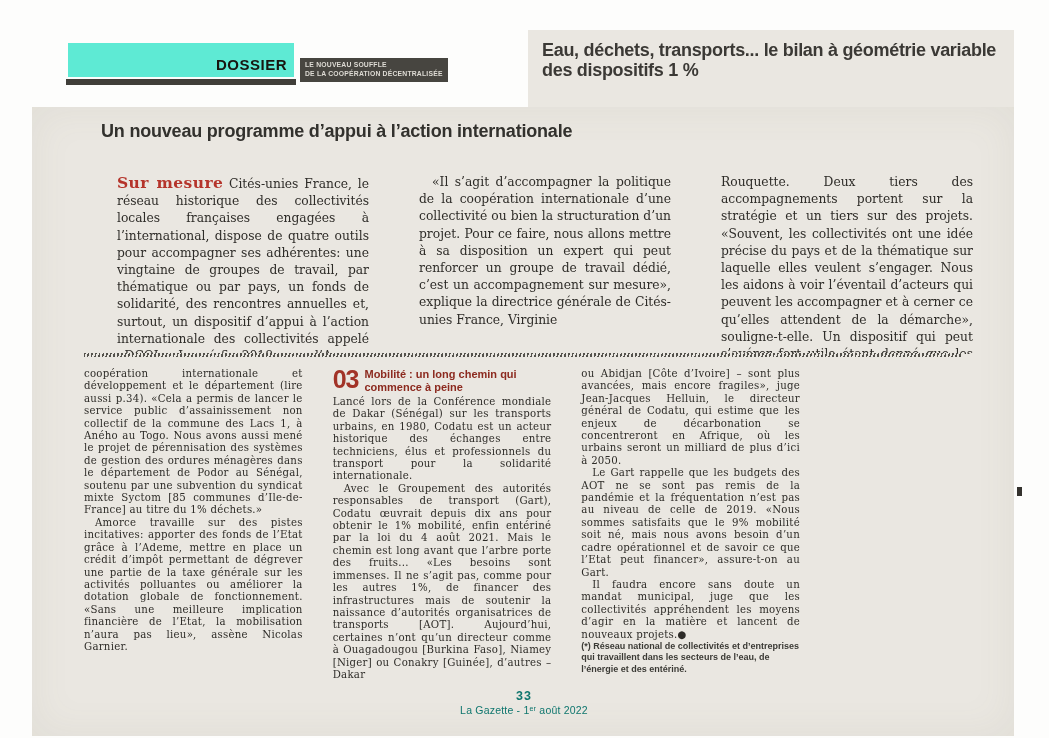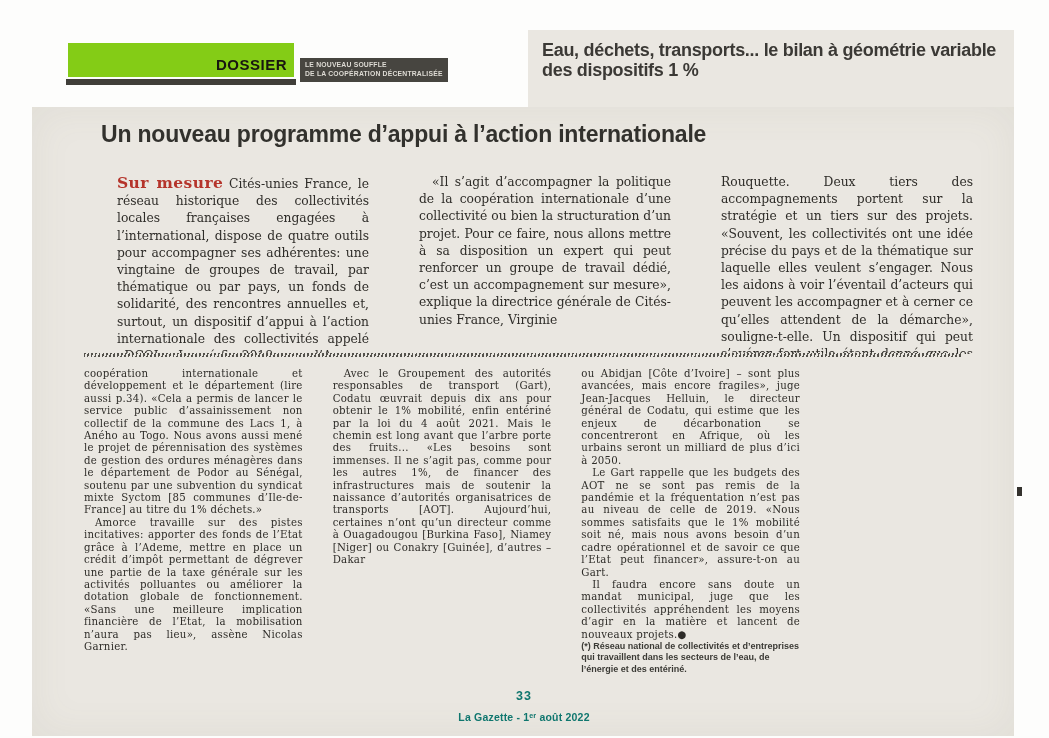--- a/index.html
+++ b/index.html
@@ -19,21 +19,21 @@
     padding:0 7px 4px 0;box-sizing:border-box;}
   .banner-label{font-weight:bold;font-size:15px;letter-spacing:.5px;color:#181610;}
   .banner-underline{position:absolute;left:66px;top:79px;width:230px;height:6px;background:#403e39;}
   .badge{position:absolute;left:300px;top:58px;background:#474540;color:#dedbd4;
     font-size:6.8px;font-weight:bold;line-height:1.3;padding:3px 5px;letter-spacing:.2px;}
 
   .headline{position:absolute;left:542px;top:40px;width:478px;
     font-size:18px;line-height:1.12;font-weight:bold;color:#3b3935;letter-spacing:-.3px;}
 
   .article-title{position:absolute;left:101px;top:121px;width:905px;
-    font-size:23px;font-weight:bold;color:#32312d;letter-spacing:-.2px;}
+    font-size:18px;font-weight:bold;color:#32312d;letter-spacing:-.2px;}
 
   
   .top-cols{position:absolute;left:101px;top:158px;width:888px;height:196px;
     display:grid;grid-template-columns:1fr 1fr 1fr;column-gap:18px;overflow:hidden;
     font-family:"DejaVu Serif", serif;font-size:12.3px;line-height:17.2px;
     color:#2e2c28;text-align:justify;}
   .top-cols p{margin:16px;}
   .top-cols p.indent{text-indent:13px;}
   .lead{font-weight:bold;color:#b5342b;font-size:15.5px;letter-spacing:.4px;}
 
@@ -52,31 +52,31 @@
   .item-number{font-size:25px;line-height:22px;font-weight:bold;color:#a23327;
     margin-right:6px;letter-spacing:-1px;}
   .item-title{font-size:11px;line-height:12.5px;font-weight:bold;color:#8c2a1f;letter-spacing:0;}
   .footnote{margin-top:14px;font-family:"Liberation Sans", sans-serif;
     font-size:9px;line-height:11.5px;font-weight:bold;color:#3b3a35;
     text-align:left;letter-spacing:0;}
 
   
   .footer{position:absolute;left:84px;top:689px;width:880px;text-align:center;color:#0f766e;}
   .footer .pagenum{font-size:12.5px;font-weight:bold;letter-spacing:1px;}
-  .footer .pub{font-size:10.5px;font-weight:bold;margin-top:8px;letter-spacing:.2px;}
+  .footer .pub{font-size:10.5px;font-weight:normal;margin-top:1px;letter-spacing:.2px;}
 
   .scan-mark{position:absolute;left:1017px;top:487px;width:5px;height:9px;background:#34322e;}
 </style>
 </head>
 <body>
 
 <div class="paper paper-topright"></div>
 <div class="paper paper-main"></div>
 
-<div class="banner" style="background:#84cc16;">
+<div class="banner" style="background:#5eead4;">
   <span class="banner-label">DOSSIER</span>
 </div>
 <div class="banner-underline"></div>
 <div class="badge">
   <div>LE NOUVEAU SOUFFLE</div>
   <div>DE LA COOPÉRATION DÉCENTRALISÉE</div>
 </div>
 
 <div class="headline">Eau, déchets, transports... le bilan à géométrie variable des dispositifs 1 %</div>
 
@@ -95,25 +95,30 @@
 </div>
 
 <div class="divider"></div>
 
 <div class="bottom">
   <div>
     <p>coopération internationale et développement et le département (lire aussi p.34). «Cela a permis de lancer le service public d’assainissement non collectif de la commune des Lacs 1, à Aného au Togo. Nous avons aussi mené le projet de pérennisation des systèmes de gestion des ordures ménagères dans le département de Podor au Sénégal, soutenu par une subvention du syndicat mixte Syctom [85 communes d’Ile-de-France] au titre du 1% déchets.»</p>
     <p class="indent">Amorce travaille sur des pistes incitatives: apporter des fonds de l’Etat grâce à l’Ademe, mettre en place un crédit d’impôt permettant de dégrever une partie de la taxe générale sur les activités polluantes ou améliorer la dotation globale de fonctionnement. «Sans une meilleure implication financière de l’Etat, la mobilisation n’aura pas lieu», assène Nicolas Garnier.</p>
   </div>
   <div>
+    <div class="item-head">
+      <span class="item-number">03</span>
+      <span class="item-title">Mobilité : un long chemin qui commence à peine</span>
+    </div>
+    <p>Lancé lors de la Conférence mondiale de Dakar (Sénégal) sur les transports urbains, en 1980, Codatu est un acteur historique des échanges entre techniciens, élus et professionnels du transport pour la solidarité internationale.</p>
     <p class="indent">Avec le Groupement des autorités responsables de transport (Gart), Codatu œuvrait depuis dix ans pour obtenir le 1% mobilité, enfin entériné par la loi du 4 août 2021. Mais le chemin est long avant que l’arbre porte des fruits... «Les besoins sont immenses. Il ne s’agit pas, comme pour les autres 1%, de financer des infrastructures mais de soutenir la naissance d’autorités organisatrices de transports [AOT]. Aujourd’hui, certaines n’ont qu’un directeur comme à Ouagadougou [Burkina Faso], Niamey [Niger] ou Conakry [Guinée], d’autres – Dakar</p>
   </div>
   <div>
     <p>ou Abidjan [Côte d’Ivoire] – sont plus avancées, mais encore fragiles», juge Jean-Jacques Helluin, le directeur général de Codatu, qui estime que les enjeux de décarbonation se concentreront en Afrique, où les urbains seront un milliard de plus d’ici à 2050.</p>
-    <p class="indent">Le Gart rappelle que les budgets des AOT ne se sont pas remis de la pandémie et la fréquentation n’est pas au niveau de celle de 2019. «Nous sommes satisfaits que le 1% mobilité soit né, mais nous avons besoin d’un cadre opérationnel et de savoir ce que l’Etat peut financer», assure-t-on au Gart.</p>
+    <p class="indent">Le Gart rappelle que les budgets des AOT ne se sont pas remis de la pandémie et la fréquentation n’est pas au niveau de celle de 2019. «Nous sommes satisfaits que le 9% mobilité soit né, mais nous avons besoin d’un cadre opérationnel et de savoir ce que l’Etat peut financer», assure-t-on au Gart.</p>
     <p class="indent">Il faudra encore sans doute un mandat municipal, juge que les collectivités appréhendent les moyens d’agir en la matière et lancent de nouveaux projets.●</p>
     <p class="footnote">(*) Réseau national de collectivités et d’entreprises qui travaillent dans les secteurs de l’eau, de l’énergie et des entériné.</p>
   </div>
 </div>
 
 <div class="footer">
   <div class="pagenum">33</div>
   <div class="pub">La Gazette - 1ᵉʳ août 2022</div>
 </div>
 

